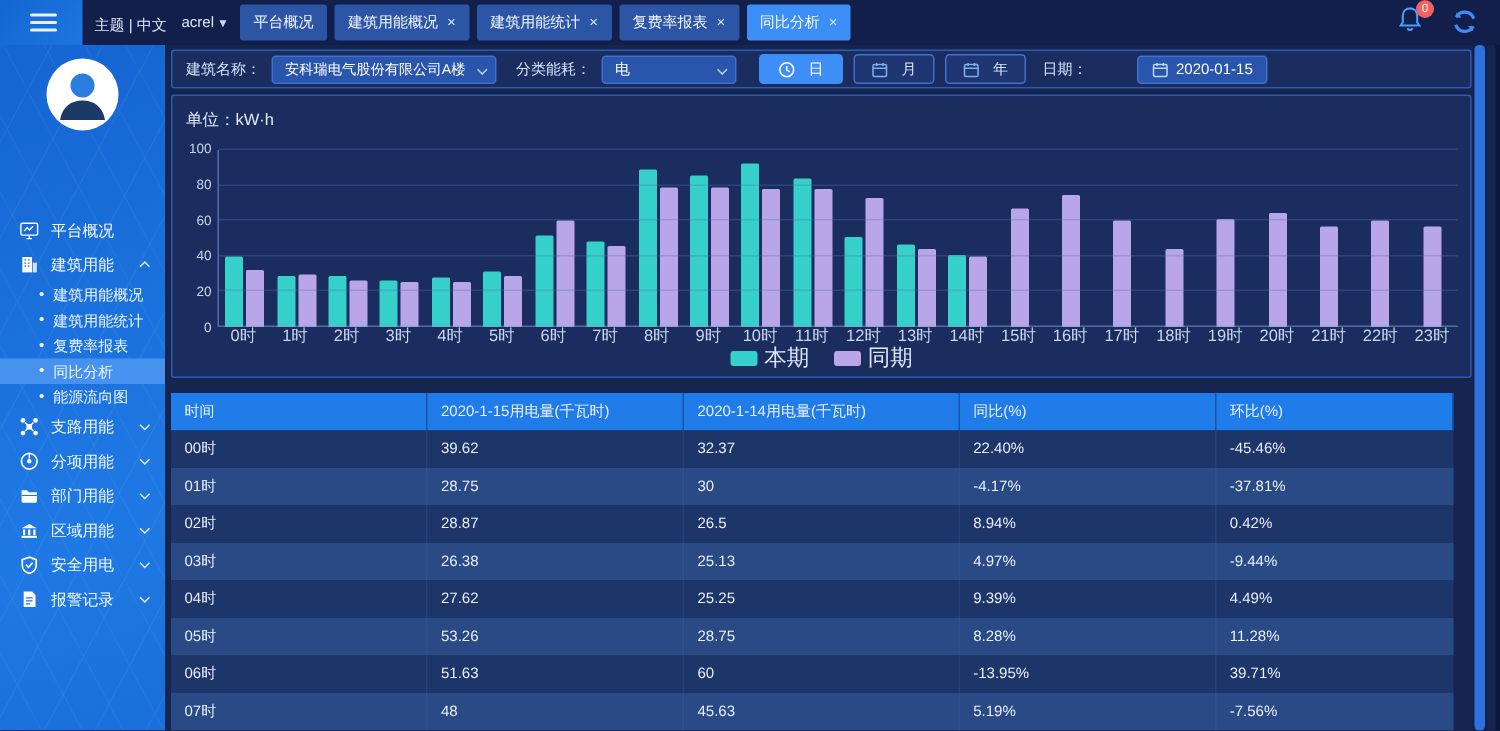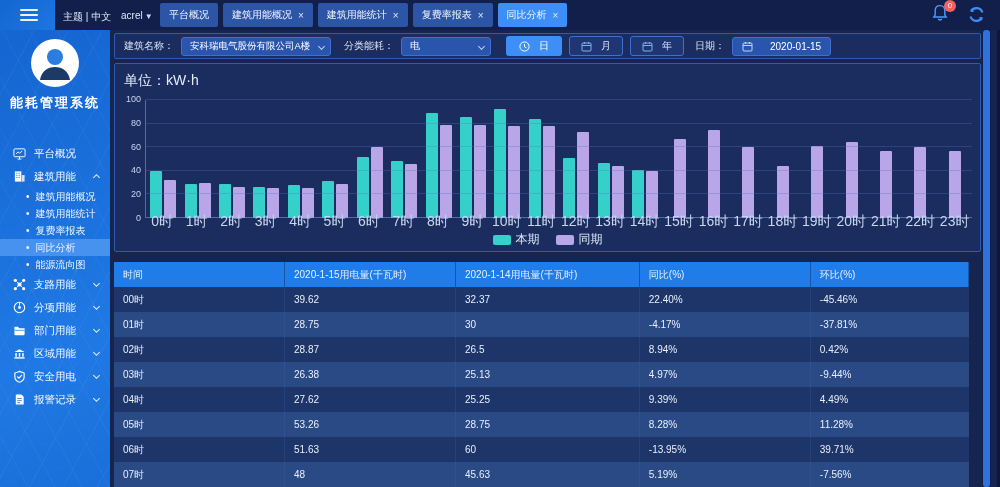--- a/index.html
+++ b/index.html
@@ -55,36 +55,36 @@
   .f-label { color:#d5e3f8; white-space:nowrap;font-family:Liberation Mono, monospace; }
   .select { position:relative; height:19px; background:#2a55ad; border:1px solid #3f6fd0; border-radius:3px;
     display:flex; align-items:center; padding:0 16px 0 8px; color:#fff; cursor:pointer; white-space:nowrap; }
   .select .chev2 { position:absolute; right:6px; top:6px; width:5px; height:5px;
     border-right:1px solid #bcd2f2; border-bottom:1px solid #bcd2f2; transform:rotate(45deg); }
   .btn-day { height:20px; background:#3e8ef7; border-radius:3px; display:flex; align-items:center;
     gap:9px; padding:0 13px; color:#fff; cursor:pointer; }
   .btn-ghost { height:20px; border:1px solid #3f6fd0; border-radius:3px; background:rgba(42,85,173,.25);
     display:flex; align-items:center; gap:9px; padding:0 11px; color:#d5e3f8; cursor:pointer; }
   .date-box { height:19px; background:#2a55ad; border:1px solid #3f6fd0; border-radius:3px;
-    display:flex; align-items:center; gap:17px; padding:0 9px; color:#fff; cursor:pointer; }
+    display:flex; align-items:center; gap:5px; padding:0 9px; color:#fff; cursor:pointer;margin-left:26px; }
   
   .chart-panel { position:absolute; left:4px; top:33px; right:16px; height:189px; }
-  .unit-label { position:absolute; left:9px; top:8px; font-size:14px; color:#e2ebfa; }
+  .unit-label { position:absolute; left:9px; top:8px; font-size:11px; color:#e2ebfa; }
   .plot-area { position:absolute; left:30px; right:8px; top:36px; bottom:33px;
     border-left:1px solid rgba(130,160,220,.55); }
   .gridline { position:absolute; left:0; right:0; height:1px; background:rgba(85,115,185,.32); }
   .gridline.zero { background:rgba(130,160,220,.55); }
   .ytick { position:absolute; right:calc(100% + 5px); transform:translateY(50%); font-size:9px; color:#c8d5ee; }
   .bars { position:absolute; left:0; right:0; top:0; bottom:0; display:flex; }
   .bar-group { flex:1; display:flex; align-items:flex-end; justify-content:center; gap:2px; }
   .bar { width:12px; border-radius:1px 1px 0 0; }
   .xlabels { position:absolute; left:30px; right:8px; bottom:20px; display:flex; }
-  .xlabel { flex:1; text-align:center; font-size:14px; color:#c8d5ee; }
+  .xlabel { flex:1; text-align:center; font-size:11px; color:#c8d5ee; }
   .legend { position:absolute; left:0; right:0; bottom:3px; display:flex; justify-content:center; gap:16px; }
-  .legend-item { display:flex; align-items:center; gap:5px; font-size:12px; color:#dbe6f8; cursor:pointer; }
+  .legend-item { display:flex; align-items:center; gap:5px; font-size:15px; color:#dbe6f8; cursor:pointer; }
   .swatch { width:18px; height:10px; border-radius:2px; }
   
   .table { position:absolute; left:4px; top:232px; right:28px; height:173px; font-size:10px; }
   .trow { display:grid; grid-template-columns:20% 20% 21.5% 20% 18.5%; height:25px; align-items:center; }
   .trow.head { background:#1f7ce8; color:#fff; }
   .trow.r-dark { background:#1d3568; }
   .trow.r-light { background:#2a4a85; }
   .tcell { padding-left:9px; height:25px; line-height:25px; white-space:nowrap; overflow:hidden;
     border-right:1px solid rgba(70,110,180,.22); color:#e9effc; }
   .trow.head .tcell { border-right:1px solid rgba(12,40,96,.45); }
@@ -148,21 +148,20 @@
   </div>
 </div>
 
 <div class="sidebar">
   <div class="avatar">
     <svg width="46" height="46" viewBox="0 0 46 46">
       <circle cx="23" cy="17" r="8" fill="#2a7de1"></circle>
       <path d="M8 40c1.5-9 7.5-13 15-13s13.5 4 15 13z" fill="#1b3a66"></path>
     </svg>
   </div>
-  <div class="sys-title">能耗管理系统</div>
   <div class="menu">
       <div class="menu-item">
         <span class="mi-icon">
           <svg width="13" height="13" viewBox="0 0 14 14">
             <rect x="1" y="2" width="12" height="8.5" rx="1" fill="none" stroke="#fff"></rect>
             <path d="M5 13h4M7 10.5V13" stroke="#fff"></path>
             <path d="M3.3 7.5l2.2-2.3 1.6 1.6 2.6-2.6" fill="none" stroke="#fff"></path>
           </svg>
         </span>
         <span>平台概况</span>

